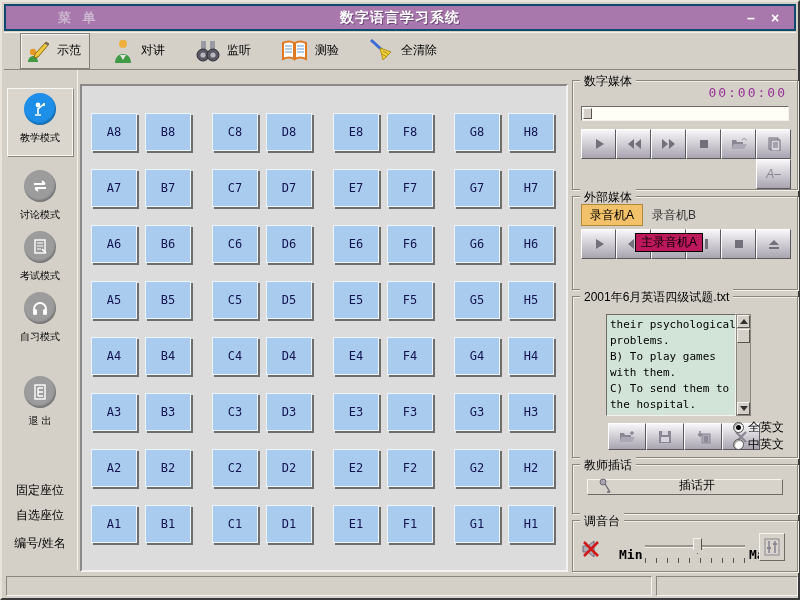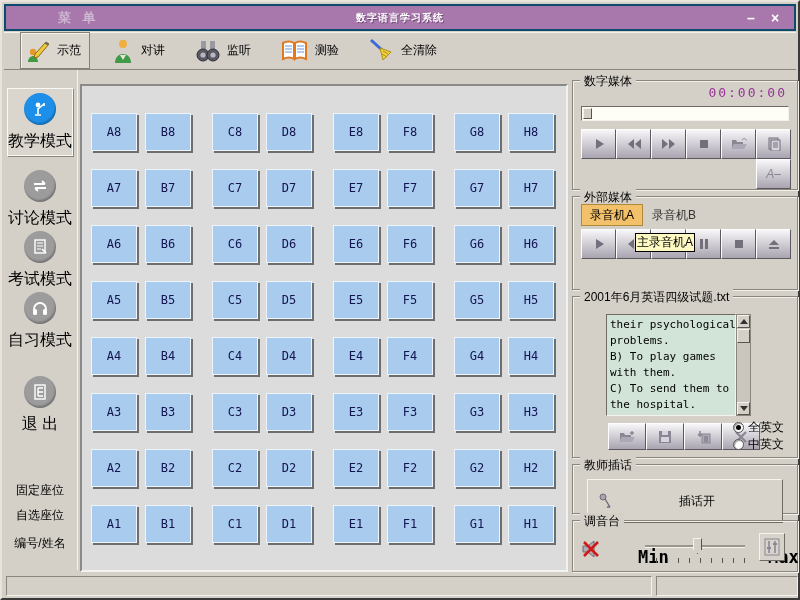--- a/index.html
+++ b/index.html
@@ -5,41 +5,41 @@
   * { margin:0; padding:0; box-sizing:border-box; }
   html,body { width:800px; height:600px; }
   body { font-family:"Liberation Sans","DejaVu Sans",sans-serif; font-size:12px; color:#000; background:#d4d0c8; overflow:hidden; }
   #window { position:absolute; inset:0; width:800px; height:600px; background:#d4d0c8;
             border:2px solid; border-color:#e8e4dc #3a3a3a #3a3a3a #e8e4dc; }
 
   
   .titlebar { position:absolute; left:2px; top:2px; right:2px; height:27px; background:#a877ab;
               border:2px solid #0c4a6e; display:flex; align-items:center; }
   .menu-label { position:absolute; left:52px; color:#cdb6d2; font-weight:bold; font-size:13px; letter-spacing:4px; }
-  .win-title { position:absolute; left:0; right:0; text-align:center; color:#fff; font-weight:bold; font-size:10px;
+  .win-title { position:absolute; left:0; right:0; text-align:center; color:#fff; font-weight:bold; font-size:14px;
                letter-spacing:1px; text-shadow:1px 1px 0 #70477a; }
   .win-ctrl { position:absolute; top:0; height:100%; display:flex; align-items:center; justify-content:center;
               width:22px; color:#fff; font-size:14px; font-weight:bold; cursor:default; }
   .btn-min { right:32px; } .btn-close { right:8px; }
 
   
   .toolbar { position:absolute; left:2px; top:30px; right:2px; height:38px; background:#d4d0c8;
-             border-bottom:1px solid #8a867e; box-shadow:inset 0 1px 0 #f4f2ec; display:flex; padding-left:16px; }
+             border-bottom:1px solid #8a867e; box-shadow:inset 0 1px 0 #f4f2ec; display:flex; align-items:center; padding-left:16px; }
   .tbtn { display:flex; align-items:center; gap:6px; padding:4px 8px 4px 4px; margin-right:16px; border:1px solid transparent; }
   .tbtn.active { border:1px solid #84807a; background:#dbd7cf; box-shadow:inset 1px 1px 0 #f6f4ee; }
   .tbtn .lab { font-size:12px; }
 
   
   .sidebar { position:absolute; left:2px; top:68px; width:74px; bottom:28px; background:#d4d0c8;
              border-right:1px solid #f4f2ec; }
   .mode { position:absolute; left:3px; width:66px; height:68px; text-align:center; padding-top:4px; }
   .mode.active { border:1px solid #f8f8f4; background:#dad6ce; box-shadow:1px 1px 0 #8a867e; }
   .mode .circ { width:32px; height:32px; border-radius:50%; margin:0 auto 6px; display:flex; align-items:center; justify-content:center; background:#9c9c9c; box-shadow:inset -1px -2px 2px rgba(0,0,0,.25); }
   .mode.active .circ { background:#1e8fe8; }
-  .mode .lab { font-size:16px; }
+  .mode .lab { font-size:10px; }
   .side-link { position:absolute; left:0; width:72px; text-align:center; font-size:12px; }
 
   
   .seat-area { position:absolute; left:78px; top:82px; width:488px; height:488px; background:#dcdcdc;
                border:2px solid; border-color:#8a8a8a #f2f2f2 #f2f2f2 #8a8a8a; padding:27px 0 0 9px; overflow:hidden; }
   .seat-row { display:flex; margin-bottom:18px; height:38px; }
   .seat { width:46px; height:38px; background:#a9cbee; border:1px solid #eef4fb;
           box-shadow:2px 2px 0 #6e6e6e; display:flex; align-items:center; justify-content:center;
           font-family:"DejaVu Sans Mono",monospace; font-size:12px; color:#141450; }
   .seat + .seat { margin-left:8px; }
@@ -65,21 +65,21 @@
   .fontbtn { position:absolute; left:183px; top:78px; width:35px; height:30px;
              background:linear-gradient(#f7f6f8,#a9a4b0); border:1px solid; border-color:#fdfdfd #5c5860 #5c5860 #fdfdfd;
              display:flex; align-items:center; justify-content:center; color:#8a8794; font-size:12px; font-style:italic; }
 
   
   #g-external { top:194px; height:94px; }
   .tabs { position:absolute; left:8px; top:7px; display:flex; }
   .tab { width:62px; height:22px; display:flex; align-items:center; justify-content:center; font-size:12px; color:#333; }
   .tab.active { background:#f2c169; border:1px solid #b08a3a; color:#000; }
   #g-external .mrow { top:32px; }
-  .tooltip { position:absolute; left:62px; top:36px; width:60px; height:19px; background:#fef9c3;
+  .tooltip { position:absolute; left:62px; top:36px; width:68px; height:19px; background:#be185d;
              border:1px solid #000; display:flex; align-items:center; justify-content:center; font-size:12px; z-index:5; }
 
   
   #g-text { top:294px; height:162px; }
   .txtbox { position:absolute; left:33px; top:17px; width:130px; height:102px; background:#d2e4d8;
             border:1px solid; border-color:#6e6a66 #f4f2ee #f4f2ee #6e6a66; overflow:hidden;
             font-family:"DejaVu Sans Mono","Liberation Mono",monospace; font-size:11px; line-height:16px; padding:2px 3px; white-space:pre; }
   .vsb { position:absolute; left:163px; top:17px; width:15px; height:102px; background:#cac6be;
          border:1px solid #8a867e; }
   .sb-btn { position:absolute; left:0; width:13px; height:13px; background:#d4d0c8;
@@ -92,29 +92,29 @@
   #g-text .mrow { left:35px; top:126px; }
   #g-text .mbtn { width:38px; height:27px; }
   .radios { position:absolute; left:160px; top:122px; }
   .radio { display:flex; align-items:center; gap:4px; height:17px; }
   .rdot { width:11px; height:11px; border-radius:50%; background:#fff; border:1px solid #555;
           box-shadow:inset 1px 1px 1px #999; position:relative; }
   .radio.active .rdot::after { content:""; position:absolute; left:2px; top:2px; width:5px; height:5px; border-radius:50%; background:#000; }
 
   
   #g-teacher { top:462px; height:50px; }
-  .talkbtn { position:absolute; left:14px; top:14px; right:14px; height:44px; background:#d7d3cb;
-             border:1px solid; border-color:#f6f4ee #6e6a66 #6e6a66 #f6f4ee; display:flex; align-items:center; }
+  .talkbtn { position:absolute; left:14px; top:14px; right:14px; height:16px; background:#d7d3cb;
+             border:1px solid; border-color:#f6f4ee #6e6a66 #6e6a66 #f6f4ee; display:flex; align-items:flex-end; }
   .talkbtn .mic { margin-left:10px; }
   .talkbtn .lab { flex:1; text-align:center; font-size:12px; }
 
   
   #g-mixer { top:518px; height:52px; }
   .mute { position:absolute; left:6px; top:16px; width:24px; height:24px; }
-  .minmax { position:absolute; top:26px; font-family:"DejaVu Sans Mono",monospace; font-weight:bold; font-size:17px;margin-left:19px; }
+  .minmax { position:absolute; top:26px; font-family:"DejaVu Sans Mono",monospace; font-weight:bold; font-size:13px; }
   #min-label { left:46px; } #max-label { left:176px; }
   .vol { position:absolute; left:72px; top:16px; width:100px; height:20px; }
   .vol .track { position:absolute; left:0; right:0; top:8px; height:3px; background:#9a968e; border-bottom:1px solid #f4f2ee; }
   .vol .vthumb { position:absolute; left:48px; top:1px; width:9px; height:16px; background:#d4d0c8;
                  border:1px solid; border-color:#f4f2ee #56524e #56524e #f4f2ee; clip-path:polygon(0 0,100% 0,100% 70%,50% 100%,0 70%); }
   .ticks { position:absolute; left:72px; top:37px; width:100px; height:5px;
            background:repeating-linear-gradient(90deg,#555 0 1px,transparent 1px 11px); }
   .mixbtn { position:absolute; left:186px; top:12px; width:26px; height:28px; background:#d7d3cb;
             border:1px solid; border-color:#f6f4ee #6e6a66 #6e6a66 #f6f4ee; display:flex; align-items:center; justify-content:center; }
 

